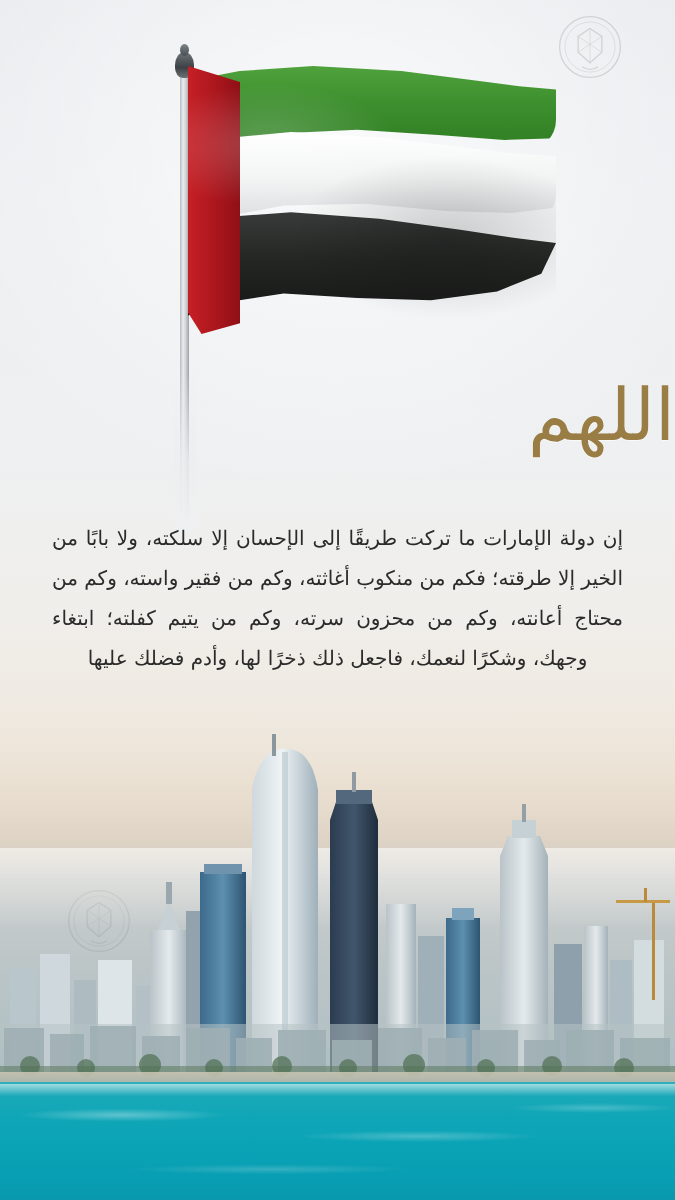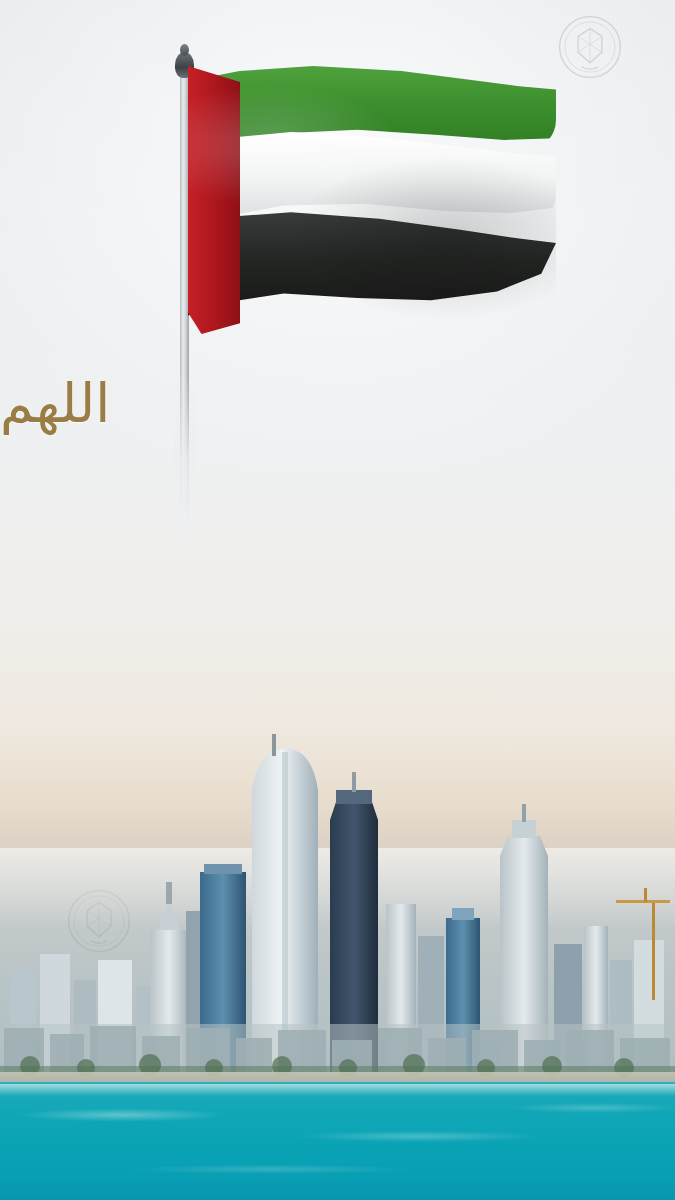--- a/index.html
+++ b/index.html
@@ -144,26 +144,26 @@
     inset: 0;
     background:
       radial-gradient(ellipse 60% 40% at 70% 62%, rgba(0,0,0,0.18), rgba(0,0,0,0) 70%),
       radial-gradient(ellipse 50% 30% at 22% 30%, rgba(255,255,255,0.22), rgba(255,255,255,0) 70%);
     pointer-events: none;
   }
 
   
   .calligraphy {
     position: absolute;
-    left: 0; right: 0;
+    left: 7px; right: 0;
     top: 372px;
-    text-align: left;
+    text-align: right;
     color: #9a7d44;
     font-family: "DejaVu Serif", serif;
-    font-size: 54px;
+    font-size: 72px;
     line-height: 1.2;
     direction: rtl;
     text-shadow: 0 1px 0 rgba(255,255,255,0.6);
     letter-spacing: -2px;
   }
 
   
   .body-text {
     position: absolute;
     left: 52px;
@@ -250,20 +250,21 @@
       <div class="band green"></div>
       <div class="band white"></div>
       <div class="band black"></div>
       <div class="band red"></div>
       <div class="flag-shade"></div>
     </div>
   </div>
 
   <div class="calligraphy">اللهم</div>
 
+  <div class="body-text">إن دولة الإمارات ما تركت طريقًا إلى الإحسان إلا سلكته، ولا بابًا من الخير إلا طرقته؛ فكم من منكوب أغاثته، وكم من فقير واسته، وكم من محتاج أعانته، وكم من محزون سرته، وكم من يتيم كفلته؛ ابتغاء وجهك، وشكرًا لنعمك، فاجعل ذلك ذخرًا لها، وأدم فضلك عليها</div>
 
   <div class="watermark mid">
     <svg viewBox="0 0 100 100" xmlns="http://www.w3.org/2000/svg">
       <circle cx="50" cy="50" r="46" fill="none" stroke="currentColor" stroke-width="2"></circle>
       <circle cx="50" cy="50" r="38" fill="none" stroke="currentColor" stroke-width="1"></circle>
       <path d="M50 22 L68 34 L68 58 L50 74 L32 58 L32 34 Z" fill="none" stroke="currentColor" stroke-width="2"></path>
       <path d="M50 22 L50 74 M32 34 L68 58 M68 34 L32 58" stroke="currentColor" stroke-width="1" fill="none"></path>
       <path d="M38 80 Q50 88 62 80" fill="none" stroke="currentColor" stroke-width="2"></path>
     </svg>
   </div>

